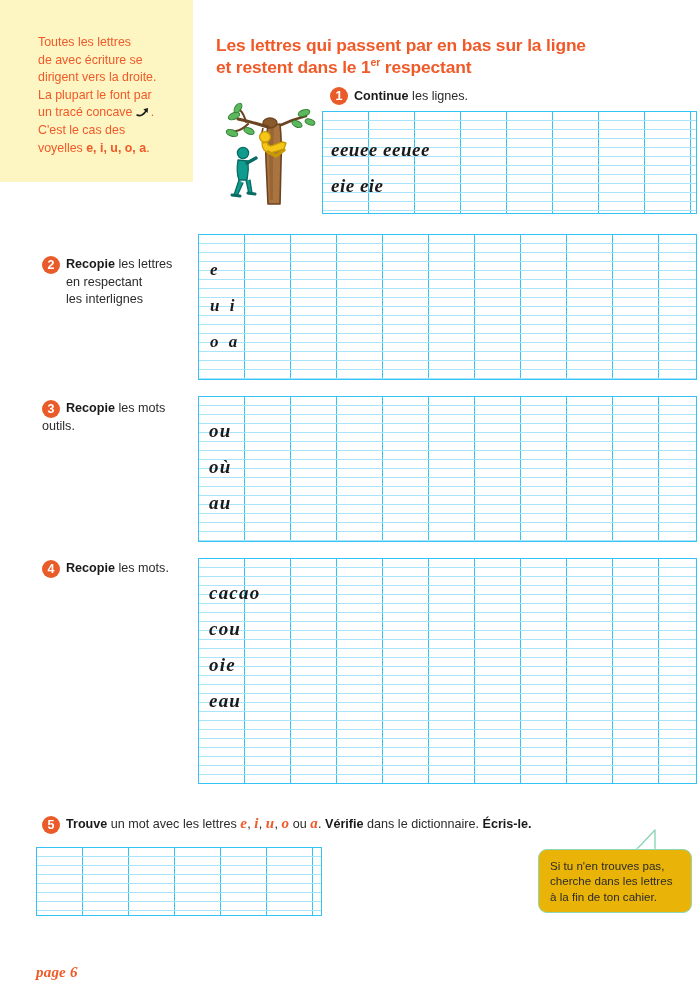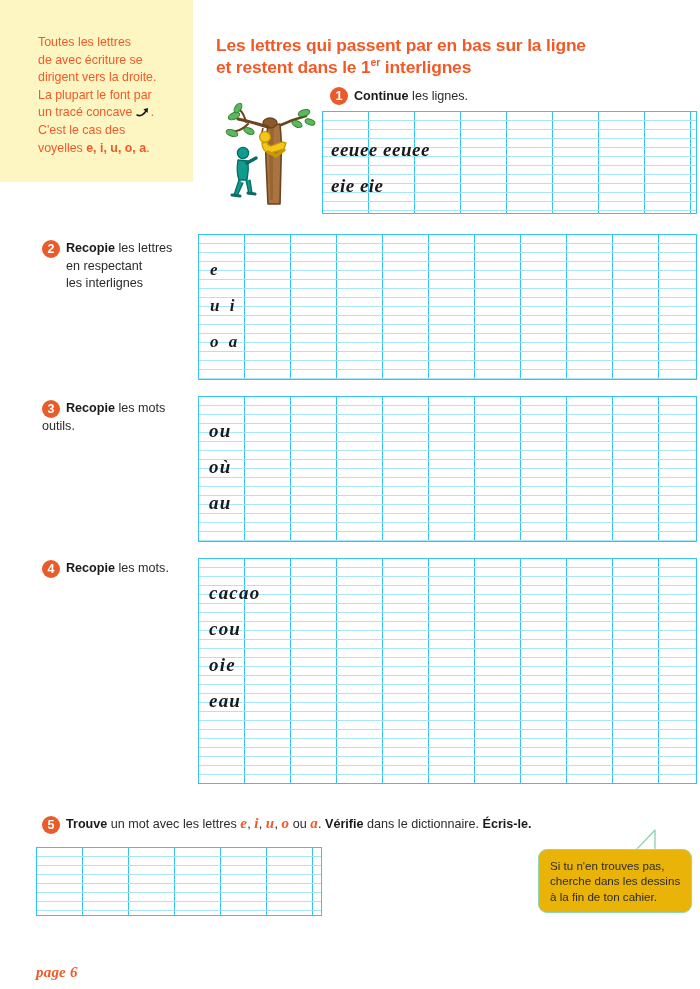--- a/index.html
+++ b/index.html
@@ -39,21 +39,21 @@
     text-align:center;line-height:18px;vertical-align:middle;
     margin-right:6px;
   }
   .instr{
     position:absolute;color:#2b2b2b;font-size:12.6px;line-height:17px;
   }
   .instr b{font-weight:bold;color:#1a1a1a;}
   .instr .cont{display:inline-block;vertical-align:middle;}
 
   #instr-1{left:330px;top:87px;width:300px;}
-  #instr-2{left:42px;top:240px;width:160px;}
+  #instr-2{left:42px;top:256px;width:160px;}
   #instr-3{left:42px;top:400px;width:160px;}
   #instr-4{left:42px;top:560px;width:170px;}
   #instr-5{left:42px;top:815px;width:620px;white-space:nowrap;}
   .hang{display:block;margin-left:24px;}
 
   
   .cursor-letter{
     font-family:"Liberation Serif",serif;
     color:#f05a28;font-style:italic;font-weight:bold;font-size:15px;
     letter-spacing:.3px;
@@ -150,21 +150,21 @@
           <path d="M7.3 3.2 L12 2.1 L11.6 7" fill="#1b1b1b"></path>
         </svg></span><span style="color:#f05a28">.</span><br>
       <span>C'est le cas des</span><br>
       <span>voyelles</span>
       <b>e, i, u, o, a</b><span>.</span>
     </div>
   </div>
 
   <div id="title">
     <span>Les lettres qui passent par en bas sur la ligne</span><br>
-    <span>et restent dans le 1</span><sup>er</sup><span> interlignes</span>
+    <span>et restent dans le 1</span><sup>er</sup><span> respectant</span>
   </div>
 
   <div id="illustration">
     <svg width="100" height="110" viewBox="0 0 100 110">
 
       <path d="M50 104 L48 60 Q47 42 50 26 L62 24 Q64 44 63 62 L62 104 Z" fill="#a9743f" stroke="#6b4320" stroke-width="1.6" stroke-linejoin="round"></path>
       <path d="M52 100 L51 58 Q50 42 52 28 L56 27 Q55 45 55 60 L55 100 Z" fill="#8b5a2b" opacity=".55"></path>
 
       <ellipse cx="52" cy="23" rx="7" ry="5" fill="#8b5a2b" stroke="#6b4320" stroke-width="1.4"></ellipse>
 
@@ -265,21 +265,21 @@
 
   <div id="bubble-tail">
     <svg width="24" height="22" viewBox="0 0 24 22">
       <path d="M2 21 L21 1 L21 21 Z" fill="#ffffff" stroke="#8ed6b4" stroke-width="1.4" stroke-linejoin="round"></path>
       <path d="M3 21 L21 21" stroke="#ffffff" stroke-width="2.6"></path>
     </svg>
   </div>
   <div id="bubble">
     <div class="btxt">
       <span>Si tu n'en trouves pas,</span><br>
-      <span>cherche dans les dessins</span><br>
+      <span>cherche dans les lettres</span><br>
       <span>à la fin de ton cahier.</span>
     </div>
   </div>
 
   <div id="footer-rule"></div>
   <div id="page-number">page 6</div>
 
 </div>
 
 </body></html>

